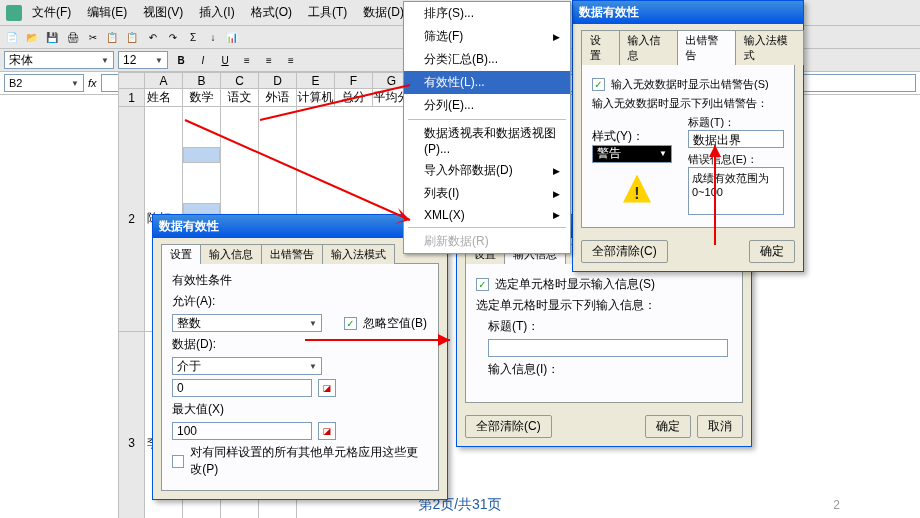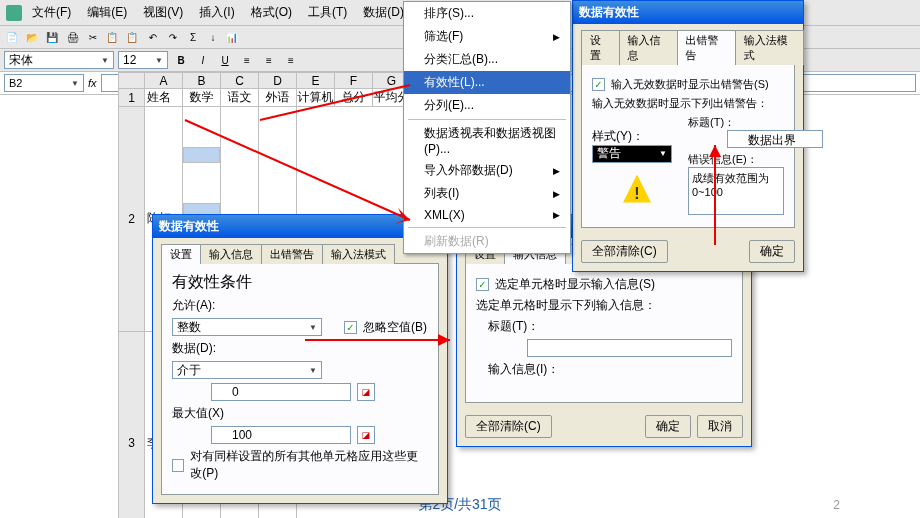--- a/index.html
+++ b/index.html
@@ -40,30 +40,30 @@
 .titlebar { background: linear-gradient(to bottom, #3c8cde, #0054e3); color: #fff; padding: 3px 6px; display: flex; justify-content: space-between; align-items: center; font-weight: bold; font-size: 12px; }
 .titlebar .closebtn { background: #e05040; color: #fff; width: 18px; height: 16px; display: flex; align-items: center; justify-content: center; border: 1px solid #fff; border-radius: 2px; font-size: 10px; }
 .tabstrip { display: flex; gap: 0; padding: 6px 0 0 8px; }
 .tab { border: 1px solid #919b9c; border-bottom: none; padding: 2px 8px; background: #ece9d8; font-size: 11px; margin-right: -1px; }
 .tab.active { background: #fcfcfe; z-index: 2; position: relative; }
 .panel { background: #fcfcfe; border: 1px solid #919b9c; margin: 0 8px 8px 8px; padding: 8px 10px; min-height: 140px; margin-top: -1px; }
 .row { display: flex; align-items: center; gap: 6px; margin: 4px 0; }
 .sel { border: 1px solid #7f9db9; background: #fff; padding: 1px 4px; display: flex; justify-content: space-between; align-items: center; height: 18px; }
 .sel.w150 { width: 150px; }
 .sel.dark { background: #000; color: #fff; width: 80px; }
-.txtin { border: 1px solid #7f9db9; background: #fff; padding: 1px 20px; height: 18px; margin-left: 39px; }
+.txtin { border: 1px solid #7f9db9; background: #fff; padding: 1px 4px; height: 18px; }
 .txtin.w140 { width: 140px; }
 .refbtn { width: 18px; height: 18px; border: 1px solid #7f9db9; background: #fff; display: flex; align-items: center; justify-content: center; font-size: 9px; color: #c00; }
 .cb { width: 13px; height: 13px; border: 1px solid #7f9db9; background: #fff; display: inline-flex; align-items: center; justify-content: center; font-size: 10px; color: #21a121; }
 .btnrow { display: flex; justify-content: space-between; padding: 4px 8px 8px 8px; }
 .btnrow .right { display: flex; gap: 6px; }
 .btn { border: 1px solid #919b9c; background: #ece9d8; padding: 2px 10px; font-size: 12px; border-radius: 2px; }
 .txtarea { border: 1px solid #7f9db9; background: #fff; padding: 3px; font-size: 11px; resize: none; }
 .label { font-size: 12px; }
-.fieldset-label { font-size: 16px; margin-bottom: 4px; }
+.fieldset-label { font-size: 12px; margin-bottom: 4px; }
 .warnicon { width: 28px; height: 28px; background: #ffd200; clip-path: polygon(50% 0, 100% 100%, 0 100%); display: flex; align-items: flex-end; justify-content: center; font-weight: bold; font-size: 16px; color: #333; }
 
 .redarrow { position: absolute; z-index: 60; pointer-events: none; }
 
 .pagenum { position: absolute; bottom: 6px; right: 80px; color: #999; font-size: 12px; }
 .pagecenter { position: absolute; bottom: 4px; left: 50%; transform: translateX(-50%); color: #1e5ba8; font-size: 14px; }
 </style>
 </head>
 <body>
 

